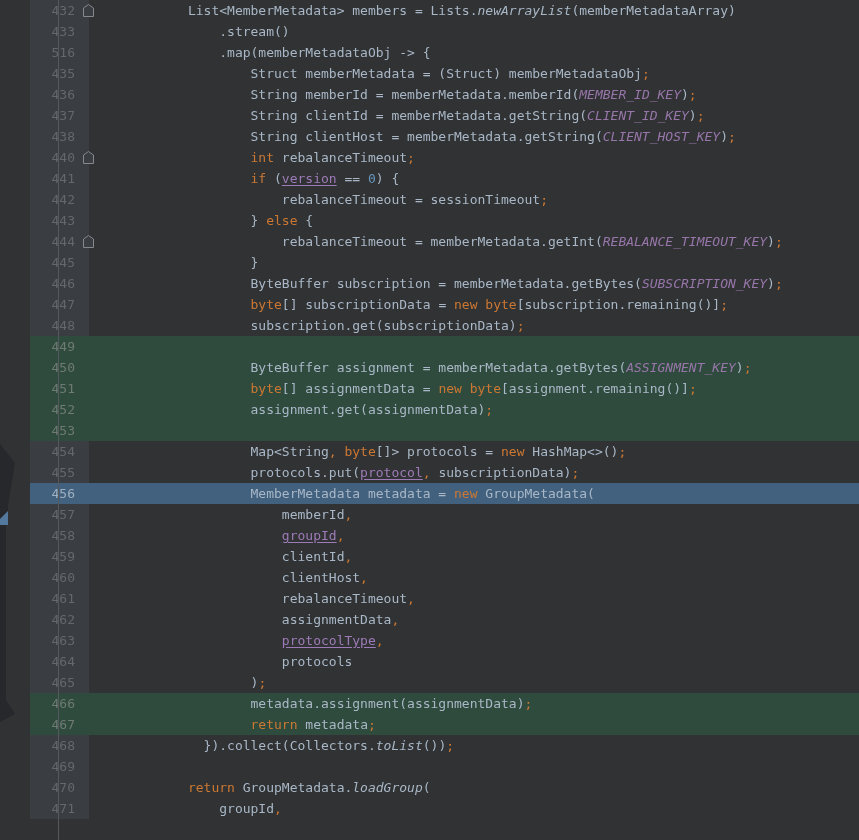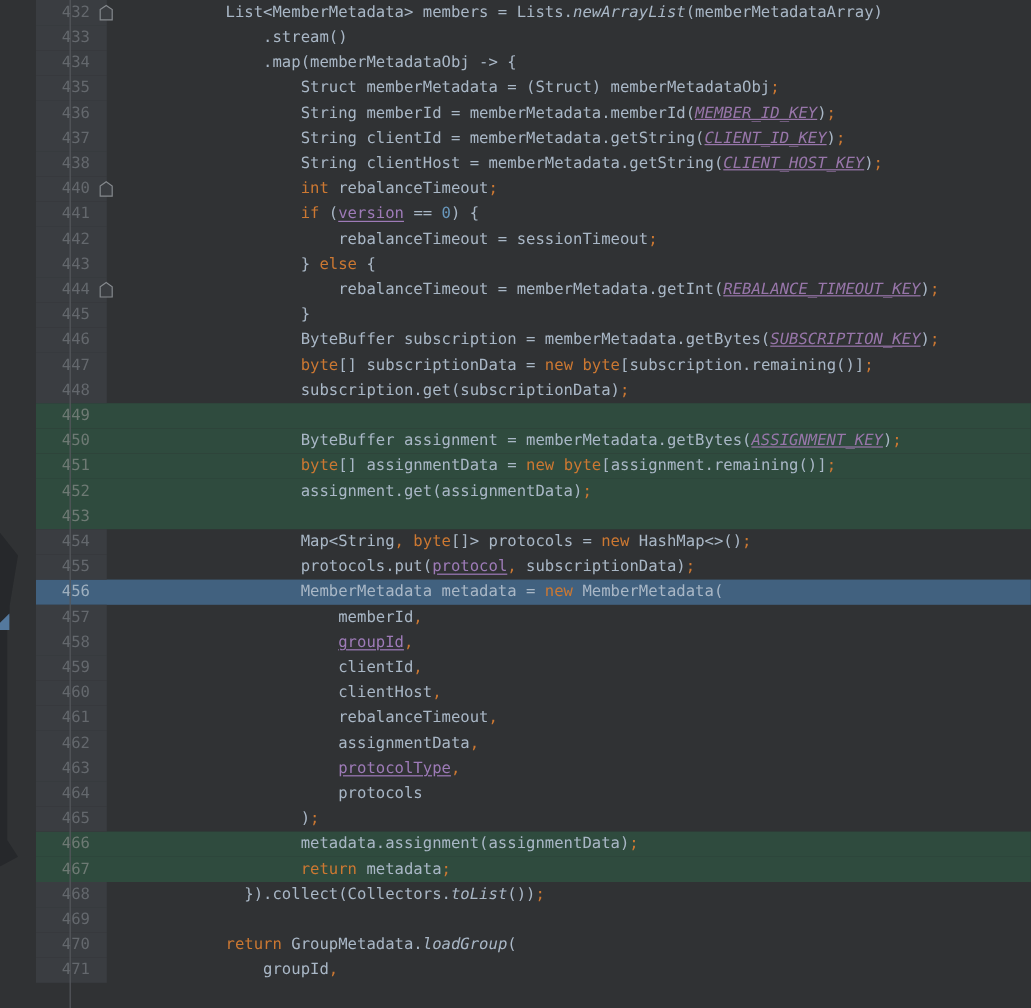--- a/index.html
+++ b/index.html
@@ -40,21 +40,21 @@
   .ln { color: var(--line_number, #64686d); font-size: 13px; }
   .green .ln { color: var(--line_number_added, #6e7a74); margin-top: 13px; }
   .blue  .ln { color: var(--line_number_selected, #9fb0bf); }
   .code {
     flex: 1;
     padding-left: 5px;
     color: var(--code_default, #a9b7c6);
   }
   .tk-d { color: var(--code_default, #a9b7c6); }
   .tk-k { color: var(--keyword, #cc7832); }
-  .tk-c { color: var(--constant, #9876aa); font-style: italic; text-decoration: underline; }
+  .tk-c { color: var(--constant, #9876aa); font-style: italic; }
   .tk-f { color: var(--field_ref, #9e7bb8); text-decoration: underline; text-underline-offset: 2px; }
   .tk-n { color: var(--number_literal, #6897bb); }
   .tk-i { color: var(--code_default, #a9b7c6); font-style: italic; }
   #fold-line {
     position: absolute;
     left: 58px; top: 0;
     width: 1px; height: 840px;
     background: var(--fold_line, #55585c);
     z-index: 1;
   }
@@ -84,21 +84,21 @@
 </style>
 </head>
 <body>
 
 <div id="editor">
   <div id="rows">
       <div class="row"><div class="gutter" style="overflow: visible;"><span class="ln">432</span><span style="position: absolute; left: 59px; top: 0px;"><svg class="fold-icon" viewBox="0 0 13 15">
               <polygon points="1.5,5 6.5,1.5 11.5,5 11.5,13.5 1.5,13.5" fill="#3a3d41" stroke="#85898d" stroke-width="1"></polygon>
             </svg></span></div><div class="code"><span class="tk-d">            List&lt;MemberMetadata&gt; members = Lists.</span><span class="tk-i">newArrayList</span><span class="tk-d">(memberMetadataArray)</span></div></div>
       <div class="row"><div class="gutter"><span class="ln">433</span></div><div class="code"><span class="tk-d">                .stream()</span></div></div>
-      <div class="row"><div class="gutter"><span class="ln">434</span></div><div class="code"><span class="tk-d">                .map(memberMetadataObj -&gt; {</span></div></div>
+      <div class="row"><div class="gutter"><span class="ln">516</span></div><div class="code"><span class="tk-d">                .map(memberMetadataObj -&gt; {</span></div></div>
       <div class="row"><div class="gutter"><span class="ln">435</span></div><div class="code"><span class="tk-d">                    Struct memberMetadata = (Struct) memberMetadataObj</span><span class="tk-k">;</span></div></div>
       <div class="row"><div class="gutter"><span class="ln">436</span></div><div class="code"><span class="tk-d">                    String memberId = memberMetadata.memberId(</span><span class="tk-c">MEMBER_ID_KEY</span><span class="tk-d">)</span><span class="tk-k">;</span></div></div>
       <div class="row"><div class="gutter"><span class="ln">437</span></div><div class="code"><span class="tk-d">                    String clientId = memberMetadata.getString(</span><span class="tk-c">CLIENT_ID_KEY</span><span class="tk-d">)</span><span class="tk-k">;</span></div></div>
       <div class="row"><div class="gutter"><span class="ln">438</span></div><div class="code"><span class="tk-d">                    String clientHost = memberMetadata.getString(</span><span class="tk-c">CLIENT_HOST_KEY</span><span class="tk-d">)</span><span class="tk-k">;</span></div></div>
       <div class="row"><div class="gutter" style="overflow: visible;"><span class="ln">440</span><span style="position: absolute; left: 59px; top: 0px;"><svg class="fold-icon" viewBox="0 0 13 15">
               <polygon points="1.5,5 6.5,1.5 11.5,5 11.5,13.5 1.5,13.5" fill="#3a3d41" stroke="#85898d" stroke-width="1"></polygon>
             </svg></span></div><div class="code"><span class="tk-d">                    </span><span class="tk-k">int</span><span class="tk-d"> rebalanceTimeout</span><span class="tk-k">;</span></div></div>
       <div class="row"><div class="gutter"><span class="ln">441</span></div><div class="code"><span class="tk-d">                    </span><span class="tk-k">if</span><span class="tk-d"> (</span><span class="tk-f">version</span><span class="tk-d"> == </span><span class="tk-n">0</span><span class="tk-d">) {</span></div></div>
       <div class="row"><div class="gutter"><span class="ln">442</span></div><div class="code"><span class="tk-d">                        rebalanceTimeout = sessionTimeout</span><span class="tk-k">;</span></div></div>
       <div class="row"><div class="gutter"><span class="ln">443</span></div><div class="code"><span class="tk-d">                    } </span><span class="tk-k">else</span><span class="tk-d"> {</span></div></div>
@@ -109,21 +109,21 @@
       <div class="row"><div class="gutter"><span class="ln">446</span></div><div class="code"><span class="tk-d">                    ByteBuffer subscription = memberMetadata.getBytes(</span><span class="tk-c">SUBSCRIPTION_KEY</span><span class="tk-d">)</span><span class="tk-k">;</span></div></div>
       <div class="row"><div class="gutter"><span class="ln">447</span></div><div class="code"><span class="tk-d">                    </span><span class="tk-k">byte</span><span class="tk-d">[] subscriptionData = </span><span class="tk-k">new</span><span class="tk-d"> </span><span class="tk-k">byte</span><span class="tk-d">[subscription.remaining()]</span><span class="tk-k">;</span></div></div>
       <div class="row"><div class="gutter"><span class="ln">448</span></div><div class="code"><span class="tk-d">                    subscription.get(subscriptionData)</span><span class="tk-k">;</span></div></div>
       <div class="row green"><div class="gutter"><span class="ln">449</span></div><div class="code"></div></div>
       <div class="row green"><div class="gutter"><span class="ln">450</span></div><div class="code"><span class="tk-d">                    ByteBuffer assignment = memberMetadata.getBytes(</span><span class="tk-c">ASSIGNMENT_KEY</span><span class="tk-d">)</span><span class="tk-k">;</span></div></div>
       <div class="row green"><div class="gutter"><span class="ln">451</span></div><div class="code"><span class="tk-d">                    </span><span class="tk-k">byte</span><span class="tk-d">[] assignmentData = </span><span class="tk-k">new</span><span class="tk-d"> </span><span class="tk-k">byte</span><span class="tk-d">[assignment.remaining()]</span><span class="tk-k">;</span></div></div>
       <div class="row green"><div class="gutter"><span class="ln">452</span></div><div class="code"><span class="tk-d">                    assignment.get(assignmentData)</span><span class="tk-k">;</span></div></div>
       <div class="row green"><div class="gutter"><span class="ln">453</span></div><div class="code"></div></div>
       <div class="row"><div class="gutter"><span class="ln">454</span></div><div class="code"><span class="tk-d">                    Map&lt;String</span><span class="tk-k">,</span><span class="tk-d"> </span><span class="tk-k">byte</span><span class="tk-d">[]&gt; protocols = </span><span class="tk-k">new</span><span class="tk-d"> HashMap&lt;&gt;()</span><span class="tk-k">;</span></div></div>
       <div class="row"><div class="gutter"><span class="ln">455</span></div><div class="code"><span class="tk-d">                    protocols.put(</span><span class="tk-f">protocol</span><span class="tk-k">,</span><span class="tk-d"> subscriptionData)</span><span class="tk-k">;</span></div></div>
-      <div class="row blue"><div class="gutter"><span class="ln">456</span></div><div class="code"><span class="tk-d">                    MemberMetadata metadata = </span><span class="tk-k">new</span><span class="tk-d"> MemberMetadata(</span></div></div>
+      <div class="row blue"><div class="gutter"><span class="ln">456</span></div><div class="code"><span class="tk-d">                    MemberMetadata metadata = </span><span class="tk-k">new</span><span class="tk-d"> GroupMetadata(</span></div></div>
       <div class="row"><div class="gutter"><span class="ln">457</span></div><div class="code"><span class="tk-d">                        memberId</span><span class="tk-k">,</span></div></div>
       <div class="row"><div class="gutter"><span class="ln">458</span></div><div class="code"><span class="tk-d">                        </span><span class="tk-f">groupId</span><span class="tk-k">,</span></div></div>
       <div class="row"><div class="gutter"><span class="ln">459</span></div><div class="code"><span class="tk-d">                        clientId</span><span class="tk-k">,</span></div></div>
       <div class="row"><div class="gutter"><span class="ln">460</span></div><div class="code"><span class="tk-d">                        clientHost</span><span class="tk-k">,</span></div></div>
       <div class="row"><div class="gutter"><span class="ln">461</span></div><div class="code"><span class="tk-d">                        rebalanceTimeout</span><span class="tk-k">,</span></div></div>
       <div class="row"><div class="gutter"><span class="ln">462</span></div><div class="code"><span class="tk-d">                        assignmentData</span><span class="tk-k">,</span></div></div>
       <div class="row"><div class="gutter"><span class="ln">463</span></div><div class="code"><span class="tk-d">                        </span><span class="tk-f">protocolType</span><span class="tk-k">,</span></div></div>
       <div class="row"><div class="gutter"><span class="ln">464</span></div><div class="code"><span class="tk-d">                        protocols</span></div></div>
       <div class="row"><div class="gutter"><span class="ln">465</span></div><div class="code"><span class="tk-d">                    )</span><span class="tk-k">;</span></div></div>
       <div class="row green"><div class="gutter"><span class="ln">466</span></div><div class="code"><span class="tk-d">                    metadata.assignment(assignmentData)</span><span class="tk-k">;</span></div></div>

